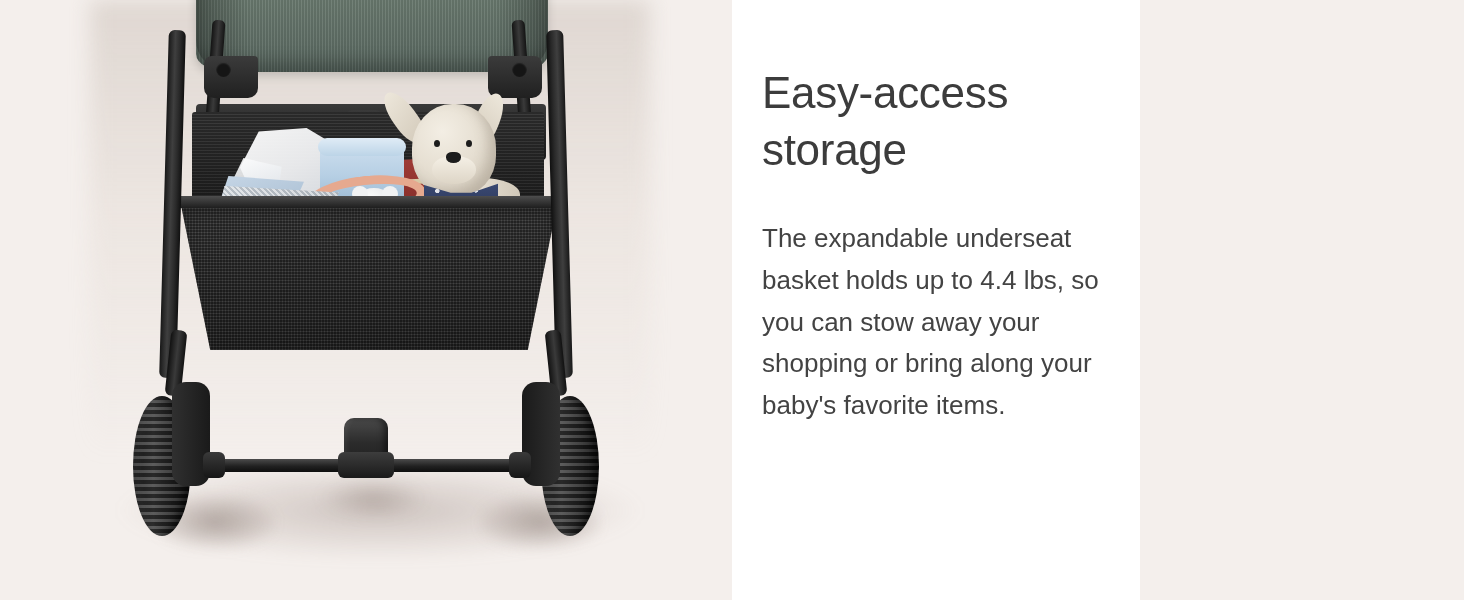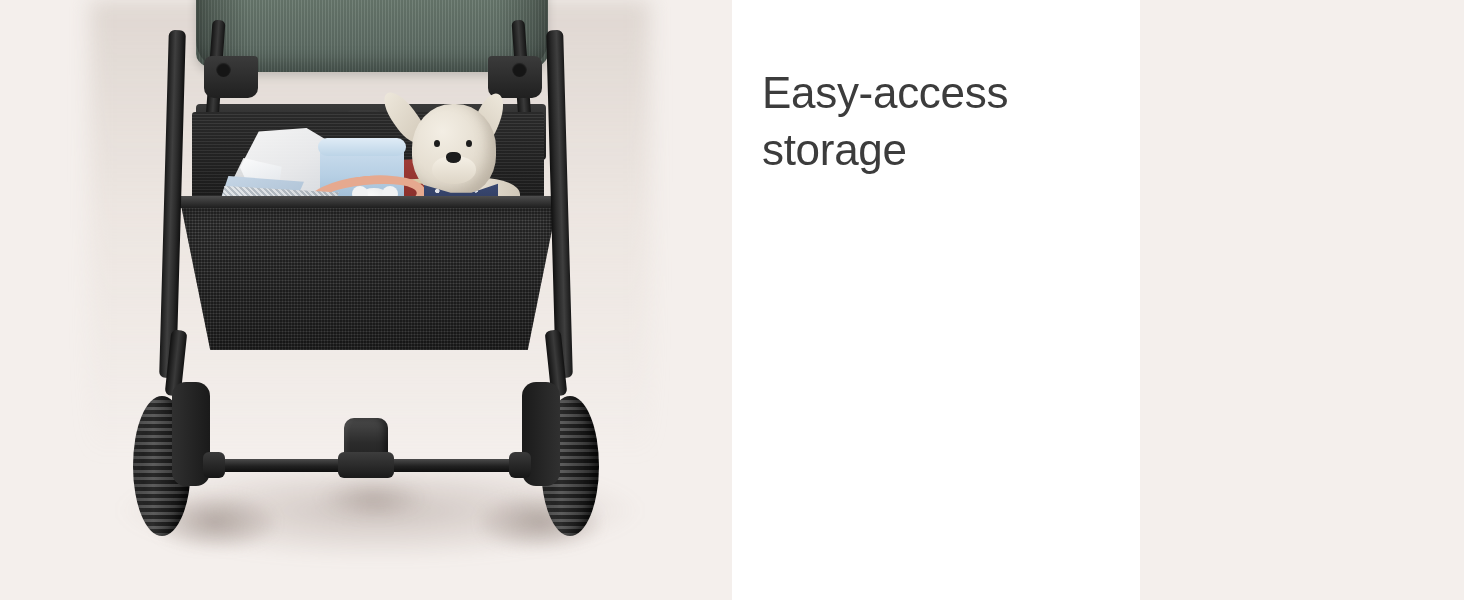--- a/index.html
+++ b/index.html
@@ -442,17 +442,18 @@
       <div class="axle-cap-l"></div>
       <div class="axle-cap-r"></div>
       <div class="brake"></div>
       <div class="brake-clip"></div>
 
     </div>
   </div>
 
   <div class="text-card">
     <h2 class="headline">Easy-access storage</h2>
+    <p class="bodycopy">The expandable underseat basket holds up to 4.4 lbs, so you can stow away your shopping or bring along your baby's favorite items.</p>
   </div>
 
   <div class="right-fill"></div>
 
 </div>
 
 </body></html>

